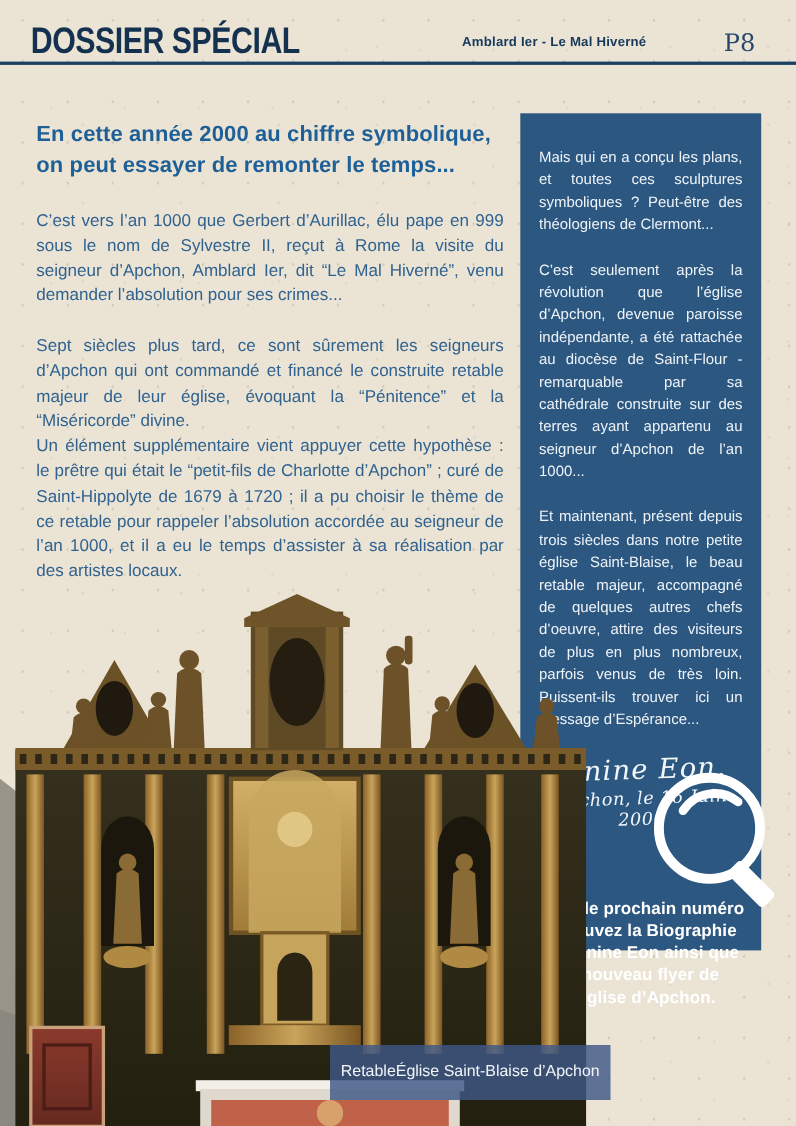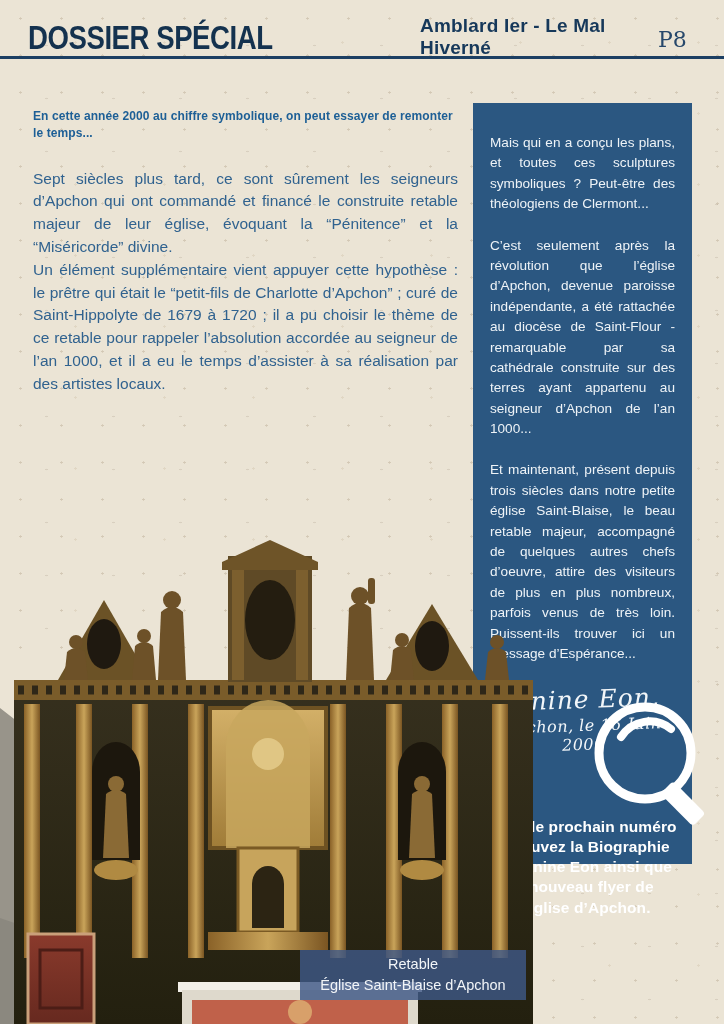--- a/index.html
+++ b/index.html
@@ -18,38 +18,38 @@
   }
 
   
   .masthead{ position:absolute; top:0; left:0; width:656px; height:60px; z-index:5; }
   .brand{
     position:absolute; left:28px; top:19px;
     font-size:30px; font-weight:bold; color:#14324f;
     letter-spacing:-.5px; transform:scale(.92,1.12); transform-origin:left top;
   }
   .issue-title{
-    position:absolute; left:420px; top:15px;
-    font-size:19px; font-weight:bold; color:#16385a; letter-spacing:.2px;
+    position:absolute; left:420px; top:31px;
+    font-size:12px; font-weight:bold; color:#16385a; letter-spacing:.2px;
   }
   .page-num{
     position:absolute; left:658px; top:27px;
     font-family:"DejaVu Serif", serif; font-size:22px; color:#27486b;
   }
   .rule{ position:absolute; top:56px; left:0; width:724px; height:3px; background:#1c3f63; }
 
   
   .left-col{ position:absolute; left:33px; top:84px; width:425px; z-index:3; }
   .headline{
     text-align:center; color:#1d5f96; font-weight:bold;
     font-size:29px; line-height:1.16; letter-spacing:.3px;
   }
   .lede{
     margin-top:24px; color:#1d5f96; font-weight:bold;
-    font-size:12px; line-height:1.4; letter-spacing:.1px;
+    font-size:20px; line-height:1.4; letter-spacing:.1px;
   }
   .bodytext p{
     color:#30628f; font-size:15.5px; line-height:1.47; text-align:justify;
     font-weight:500;
   }
   .block-a{ margin-top:26px; }
   .block-b{ margin-top:23px; }
 
   
   .sidebar{
@@ -70,42 +70,43 @@
   .callout{
     position:absolute; left:12px; top:714px; width:195px;
     color:#ffffff; font-weight:bold; font-size:15.5px; line-height:1.3;
     text-align:center; letter-spacing:.1px;
   }
 
   
   .photo{ position:absolute; left:0; top:540px; width:533px; height:484px; z-index:2; }
   .photo svg{ display:block; }
   .caption{
-    position:absolute; left:300px; top:410px; width:226px; height:50px;
+    position:absolute; left:300px; top:410px; width:255px; height:50px;
     background:rgba(62,88,134,.82);
-    display:flex; flex-direction:column; justify-content:center; align-items:center;
+    display:flex; flex-direction:row; justify-content:center; align-items:center;
     color:#f2f5f8; font-size:14.5px; line-height:1.45; text-align:center;
   }
 </style>
 </head>
 <body>
 
 <div class="page">
 
   <div class="masthead">
     <div class="brand">DOSSIER SPÉCIAL</div>
     <div class="issue-title">Amblard Ier - Le Mal Hiverné</div>
     <div class="page-num">P8</div>
     <div class="rule"></div>
   </div>
 
   <div class="left-col">
     <div class="lede">En cette année 2000 au chiffre symbolique, on peut essayer de remonter le temps...</div>
     <div class="bodytext">
       <div class="block-a">
+        <p>C’est vers l’an 1000 que Gerbert d’Aurillac, élu pape en 999 sous le nom de Sylvestre II, reçut à Rome la visite du seigneur d’Apchon, Amblard Ier, dit “Le Mal Hiverné”, venu demander l’absolution pour ses crimes...</p>
       </div>
       <div class="block-b">
         <p>Sept siècles plus tard, ce sont sûrement les seigneurs d’Apchon qui ont commandé et financé le construite retable majeur de leur église, évoquant la “Pénitence” et la “Miséricorde” divine.</p>
         <p>Un élément supplémentaire vient appuyer cette hypothèse : le prêtre qui était le “petit-fils de Charlotte d’Apchon” ; curé de Saint-Hippolyte de 1679 à 1720 ; il a pu choisir le thème de ce retable pour rappeler l’absolution accordée au seigneur de l’an 1000, et il a eu le temps d’assister à sa réalisation par des artistes locaux.</p>
       </div>
     </div>
   </div>
 
   <div class="sidebar">
     <p class="side-par">Mais qui en a conçu les plans, et toutes ces sculptures symboliques ? Peut-être des théologiens de Clermont...</p>

